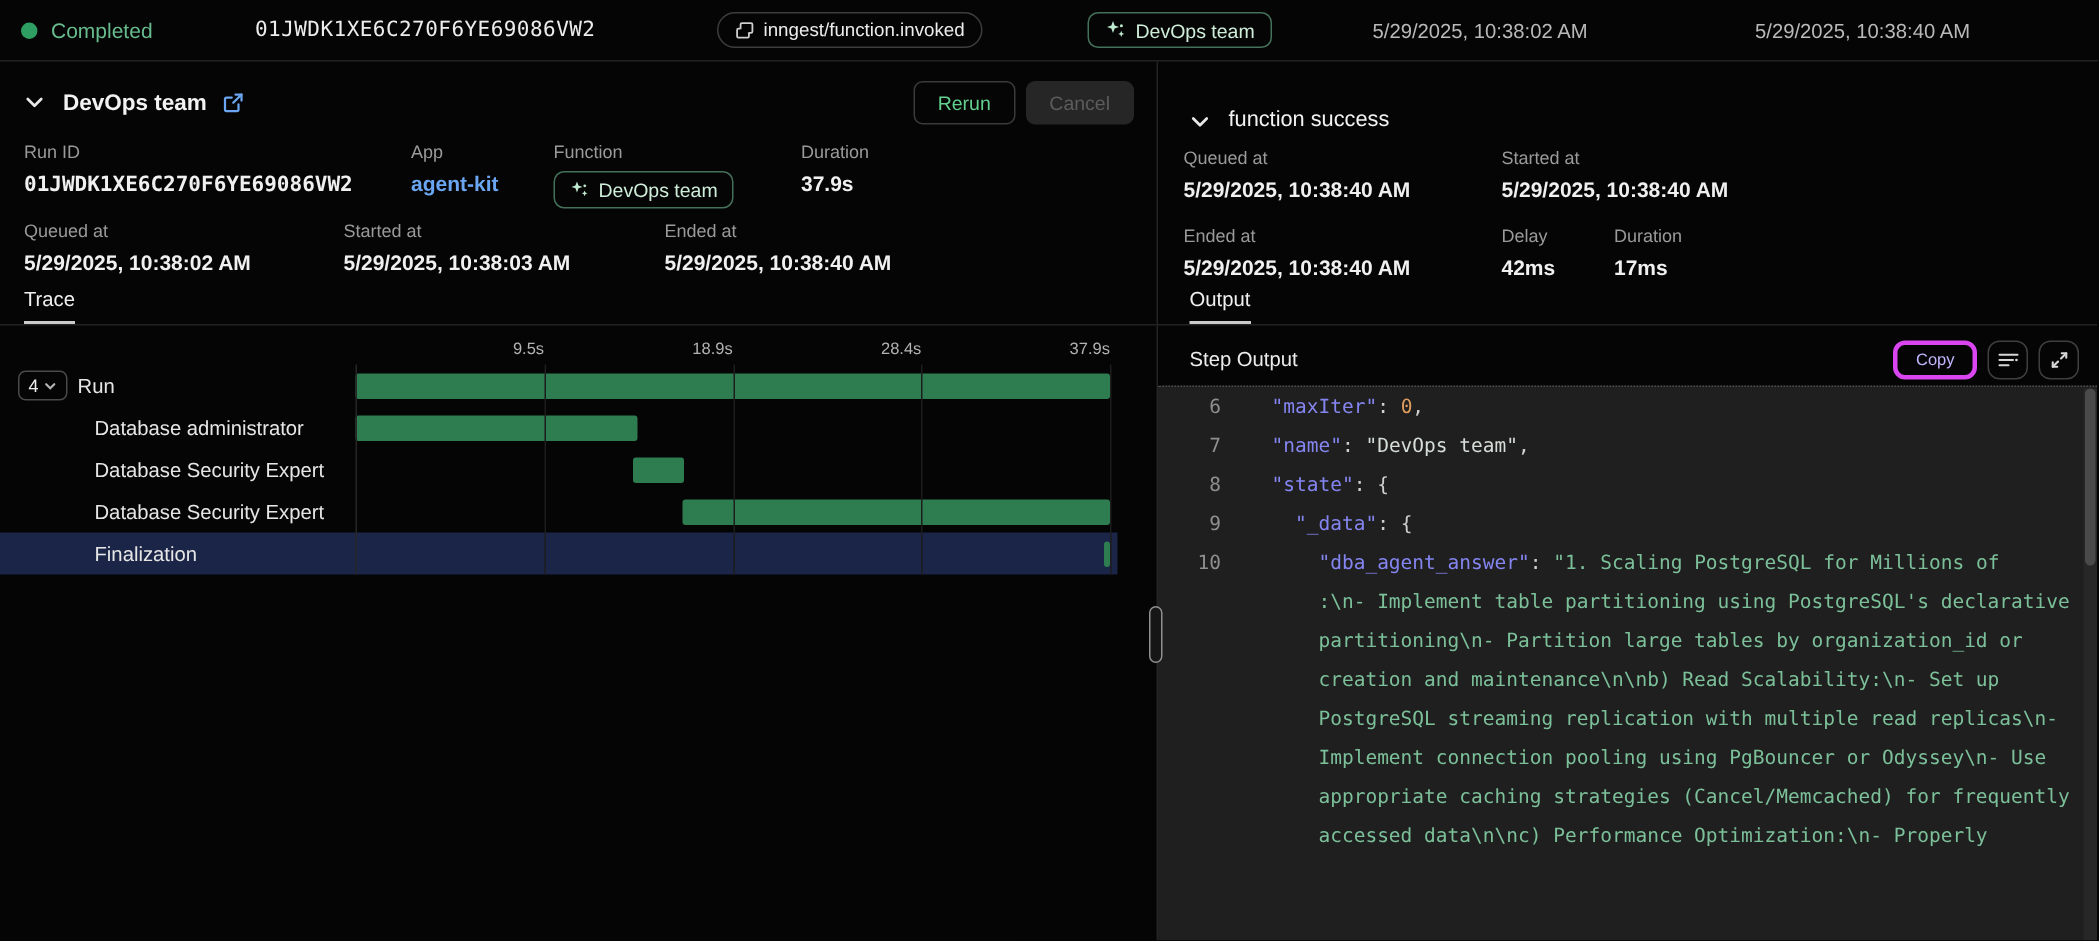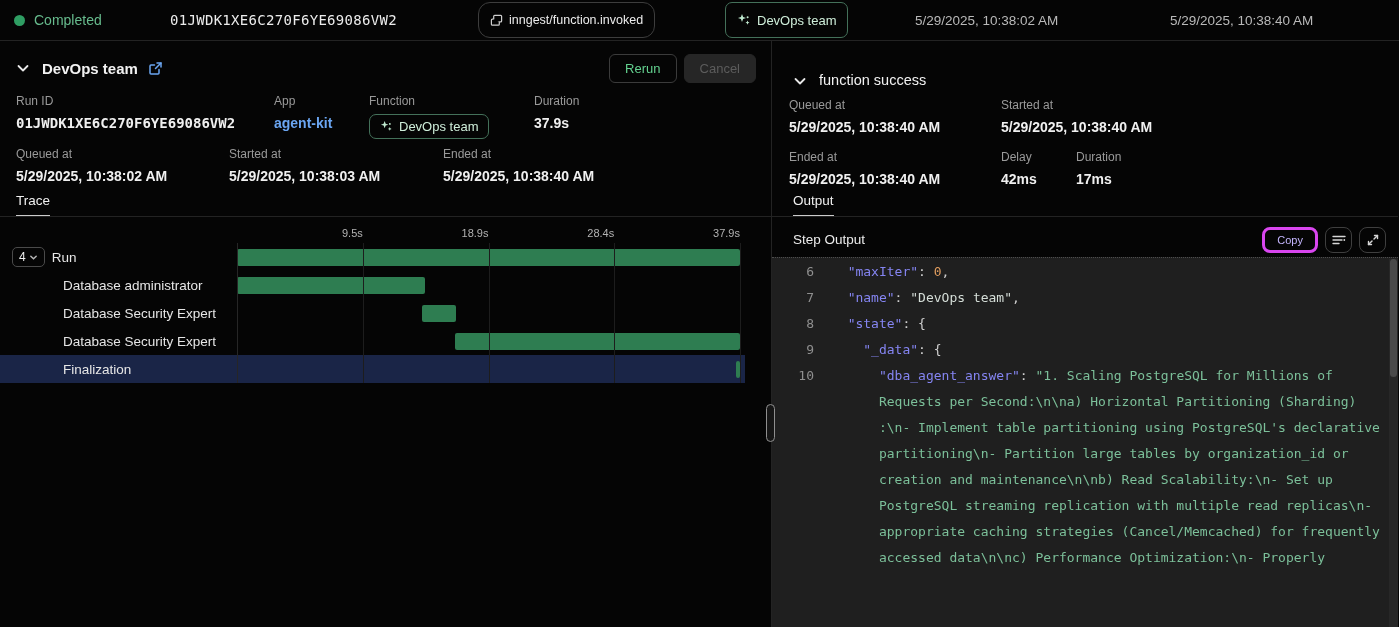--- a/index.html
+++ b/index.html
@@ -6,21 +6,21 @@
   html,body { width:1399px; height:627px; overflow:hidden; }
   body { background:#050505; font-family:"Liberation Sans", sans-serif; color:#e8e8e8; position:relative; }
   .mono { font-family:"DejaVu Sans Mono", monospace; }
 
   
   .topbar { position:absolute; top:0; left:0; width:1399px; height:41px; border-bottom:1px solid #232323; background:#050505; }
   .topbar .item { position:absolute; top:0; height:40px; display:flex; align-items:center; }
   .status-dot { width:11px; height:11px; border-radius:50%; background:#2f9e63; display:inline-block; }
   .status-label { color:#67bb8d; font-size:14px; margin-left:9px; }
   .top-runid { font-size:14px; color:#ececec; letter-spacing:.3px; }
-  .pill { display:inline-flex; align-items:center; gap:6px; border:1px solid #3d3d3d; border-radius:12px; height:36px; padding:0 11px; font-size:12.5px; color:#ececec; background:transparent; cursor:pointer; }
+  .pill { display:inline-flex; align-items:center; gap:6px; border:1px solid #3d3d3d; border-radius:12px; height:24px; padding:0 11px; font-size:12.5px; color:#ececec; background:transparent; cursor:pointer; }
   .pill.green { border-color:#44715a; color:#cfeeda; border-radius:7px; font-size:13px; }
   .ts { font-size:13.5px; color:#b9b9b9; }
 
   
   .main { position:absolute; top:41px; left:0; width:1399px; height:586px; display:flex; }
   .left-panel { position:relative; width:772px; height:586px; border-right:1px solid #232323; }
   .right-panel { position:relative; width:626px; height:586px; }
   .divider-handle { position:absolute; left:766px; top:363px; width:9px; height:38px; background:#161616; border:1px solid #8f8f8f; border-radius:5px; z-index:9; }
 
   .panel-head { position:absolute; top:7px; left:16px; right:15px; height:40px; display:flex; align-items:center; }
@@ -318,27 +318,27 @@
       </span>
     </div>
 
     <div class="code">
       <div class="code-inner">
           <div class="code-line"><span class="gutter">6</span><span class="ccontent" style="padding-left: 2ch;"><span class="tok-key">"maxIter"</span><span class="tok-pun">: </span><span class="tok-num">0</span><span class="tok-pun">,</span></span></div>
           <div class="code-line"><span class="gutter">7</span><span class="ccontent" style="padding-left: 2ch;"><span class="tok-key">"name"</span><span class="tok-pun">: </span><span class="tok-strpale">"DevOps team"</span><span class="tok-pun">,</span></span></div>
           <div class="code-line"><span class="gutter">8</span><span class="ccontent" style="padding-left: 2ch;"><span class="tok-key">"state"</span><span class="tok-pun">: </span><span class="tok-pun">{</span></span></div>
           <div class="code-line"><span class="gutter">9</span><span class="ccontent" style="padding-left: 4ch;"><span class="tok-key">"_data"</span><span class="tok-pun">: </span><span class="tok-pun">{</span></span></div>
           <div class="code-line"><span class="gutter">10</span><span class="ccontent" style="padding-left: 6ch;"><span class="tok-key">"dba_agent_answer"</span><span class="tok-pun">: </span><span class="tok-str">"1. Scaling PostgreSQL for Millions of</span></span></div>
-          <div class="code-line"><span class="gutter"></span><span class="ccontent" style="padding-left: 6ch;"><span class="tok-str">Requests per Second:\n\na) Horizontal Partitioning (Sharding)</span></span></div>
+          <div class="code-line"><span class="gutter"></span></div>
           <div class="code-line"><span class="gutter"></span><span class="ccontent" style="padding-left: 6ch;"><span class="tok-str">:\n- Implement table partitioning using PostgreSQL's declarative</span></span></div>
           <div class="code-line"><span class="gutter"></span><span class="ccontent" style="padding-left: 6ch;"><span class="tok-str">partitioning\n- Partition large tables by organization_id or</span></span></div>
           <div class="code-line"><span class="gutter"></span></div>
           <div class="code-line"><span class="gutter"></span><span class="ccontent" style="padding-left: 6ch;"><span class="tok-str">creation and maintenance\n\nb) Read Scalability:\n- Set up</span></span></div>
           <div class="code-line"><span class="gutter"></span><span class="ccontent" style="padding-left: 6ch;"><span class="tok-str">PostgreSQL streaming replication with multiple read replicas\n-</span></span></div>
-          <div class="code-line"><span class="gutter"></span></div>
+          <div class="code-line"><span class="gutter"></span><span class="ccontent" style="padding-left: 6ch;"><span class="tok-str">Implement connection pooling using PgBouncer or Odyssey\n- Use</span></span></div>
           <div class="code-line"><span class="gutter"></span><span class="ccontent" style="padding-left: 6ch;"><span class="tok-str">appropriate caching strategies (Cancel/Memcached) for frequently</span></span></div>
           <div class="code-line"><span class="gutter"></span><span class="ccontent" style="padding-left: 6ch;"><span class="tok-str">accessed data\n\nc) Performance Optimization:\n- Properly</span></span></div>
         </div>
       <div class="scrollbar">
         <div class="scroll-thumb"></div>
       </div>
     </div>
   </section>
 </div>
 

